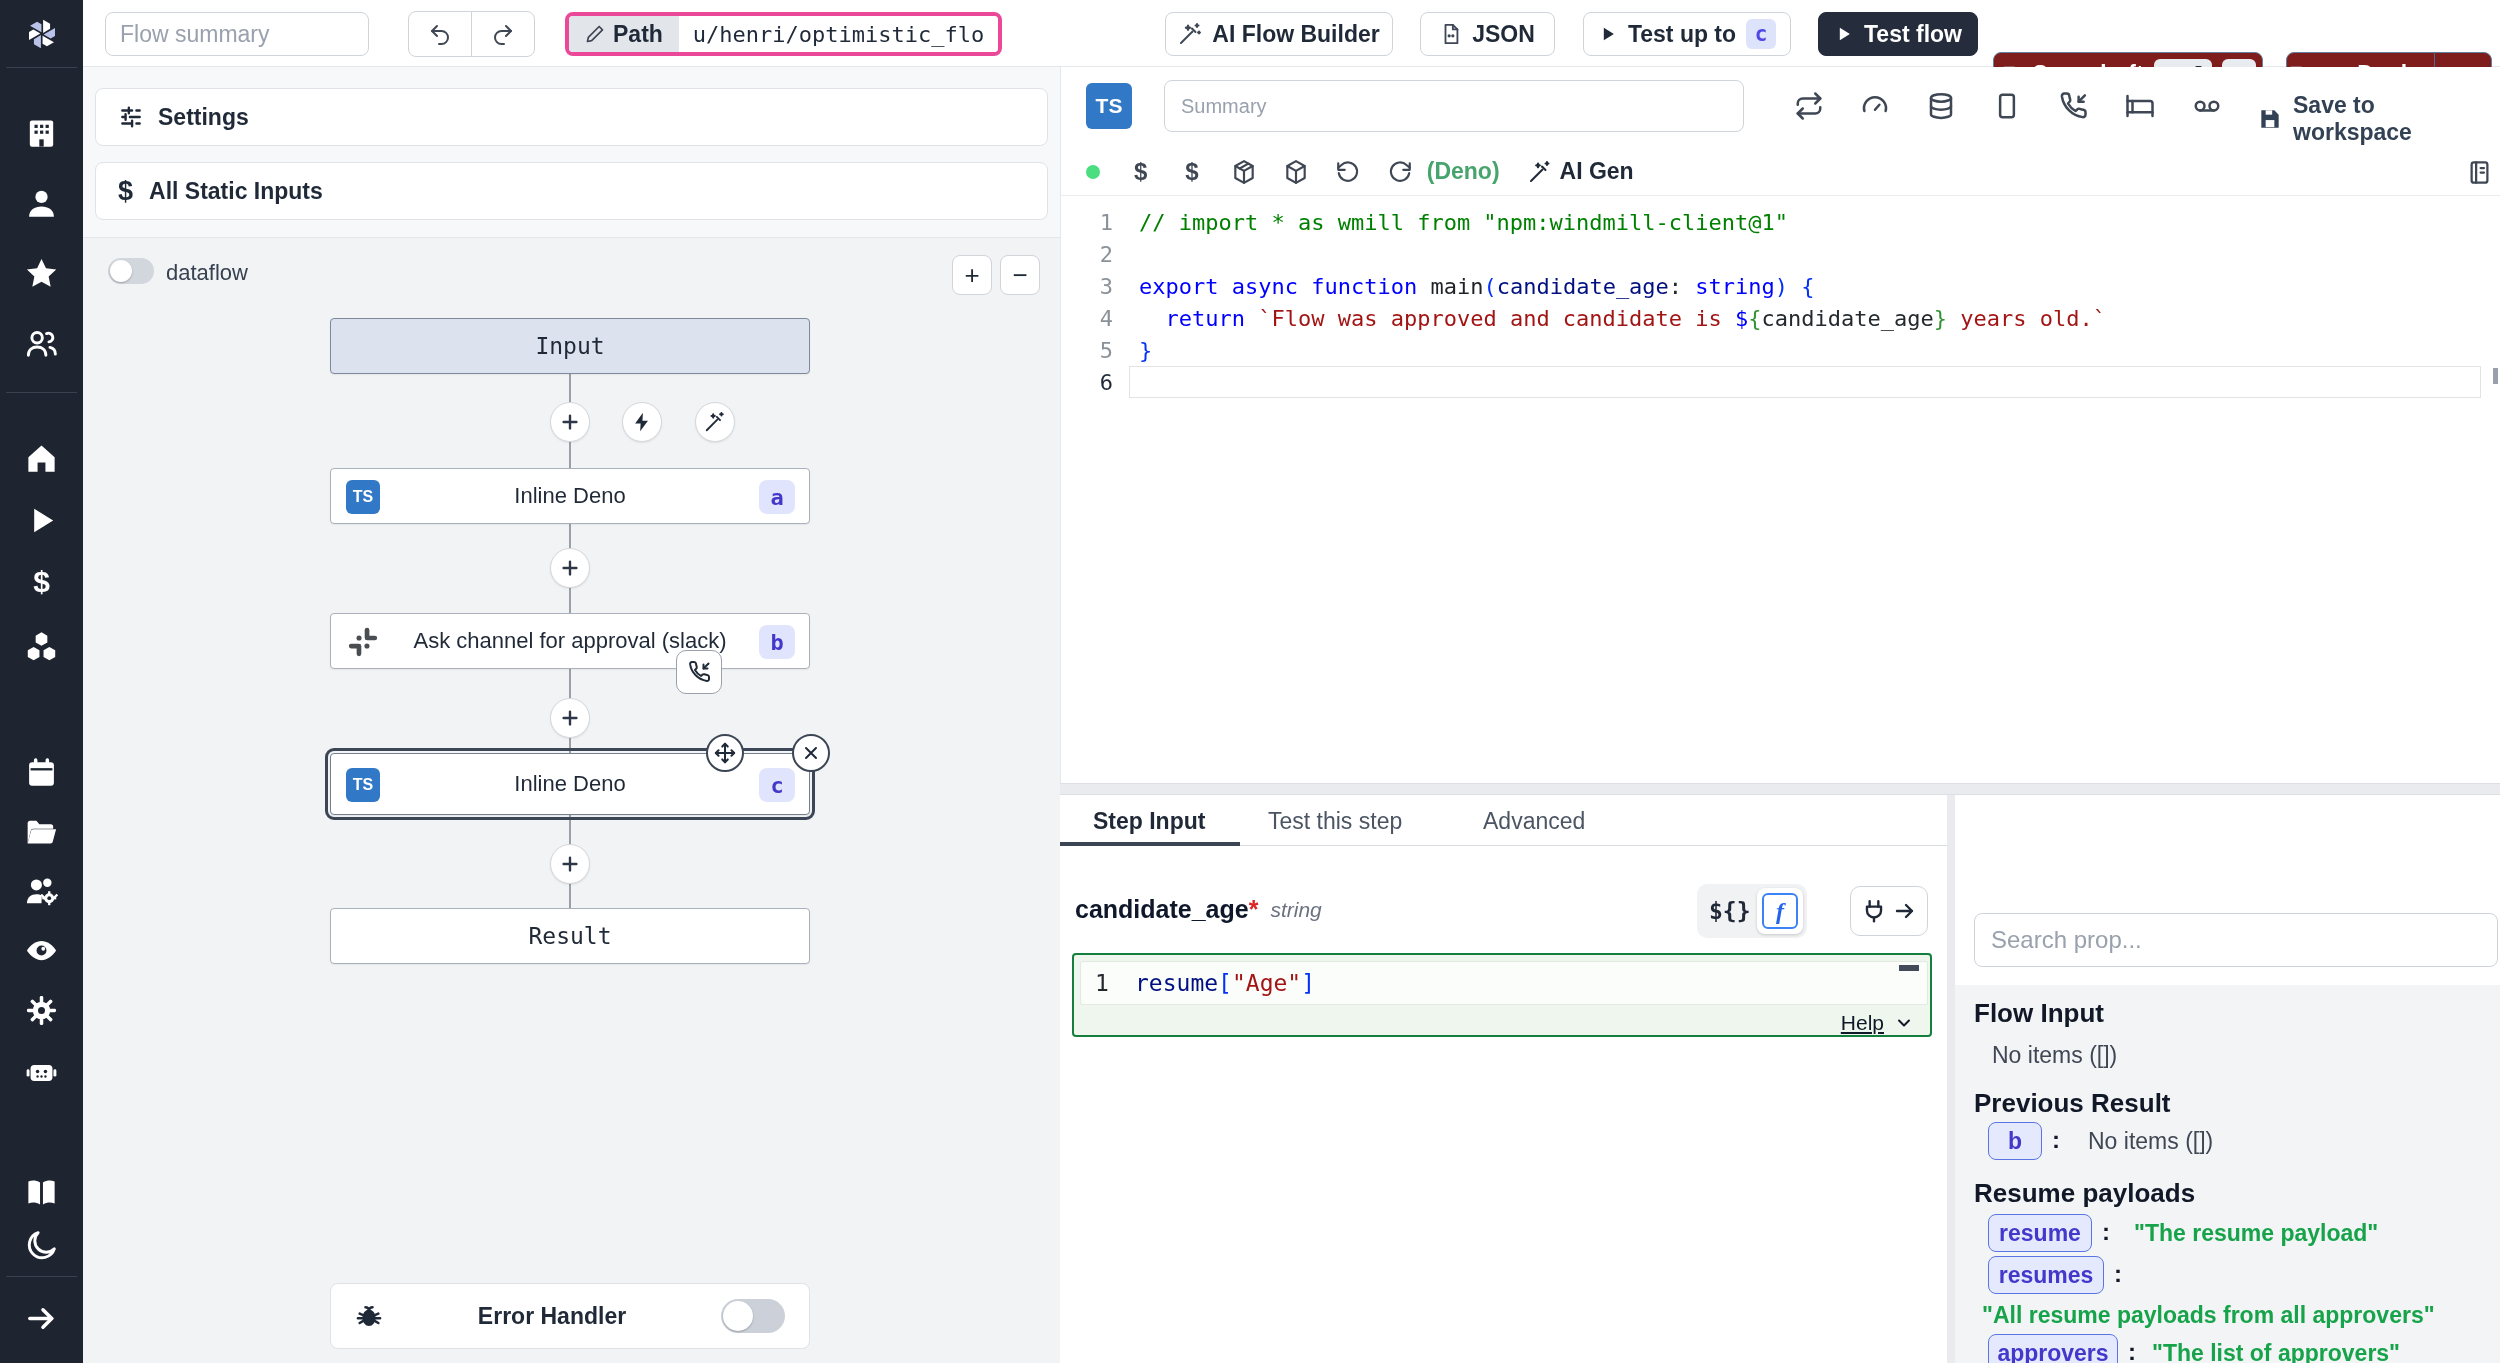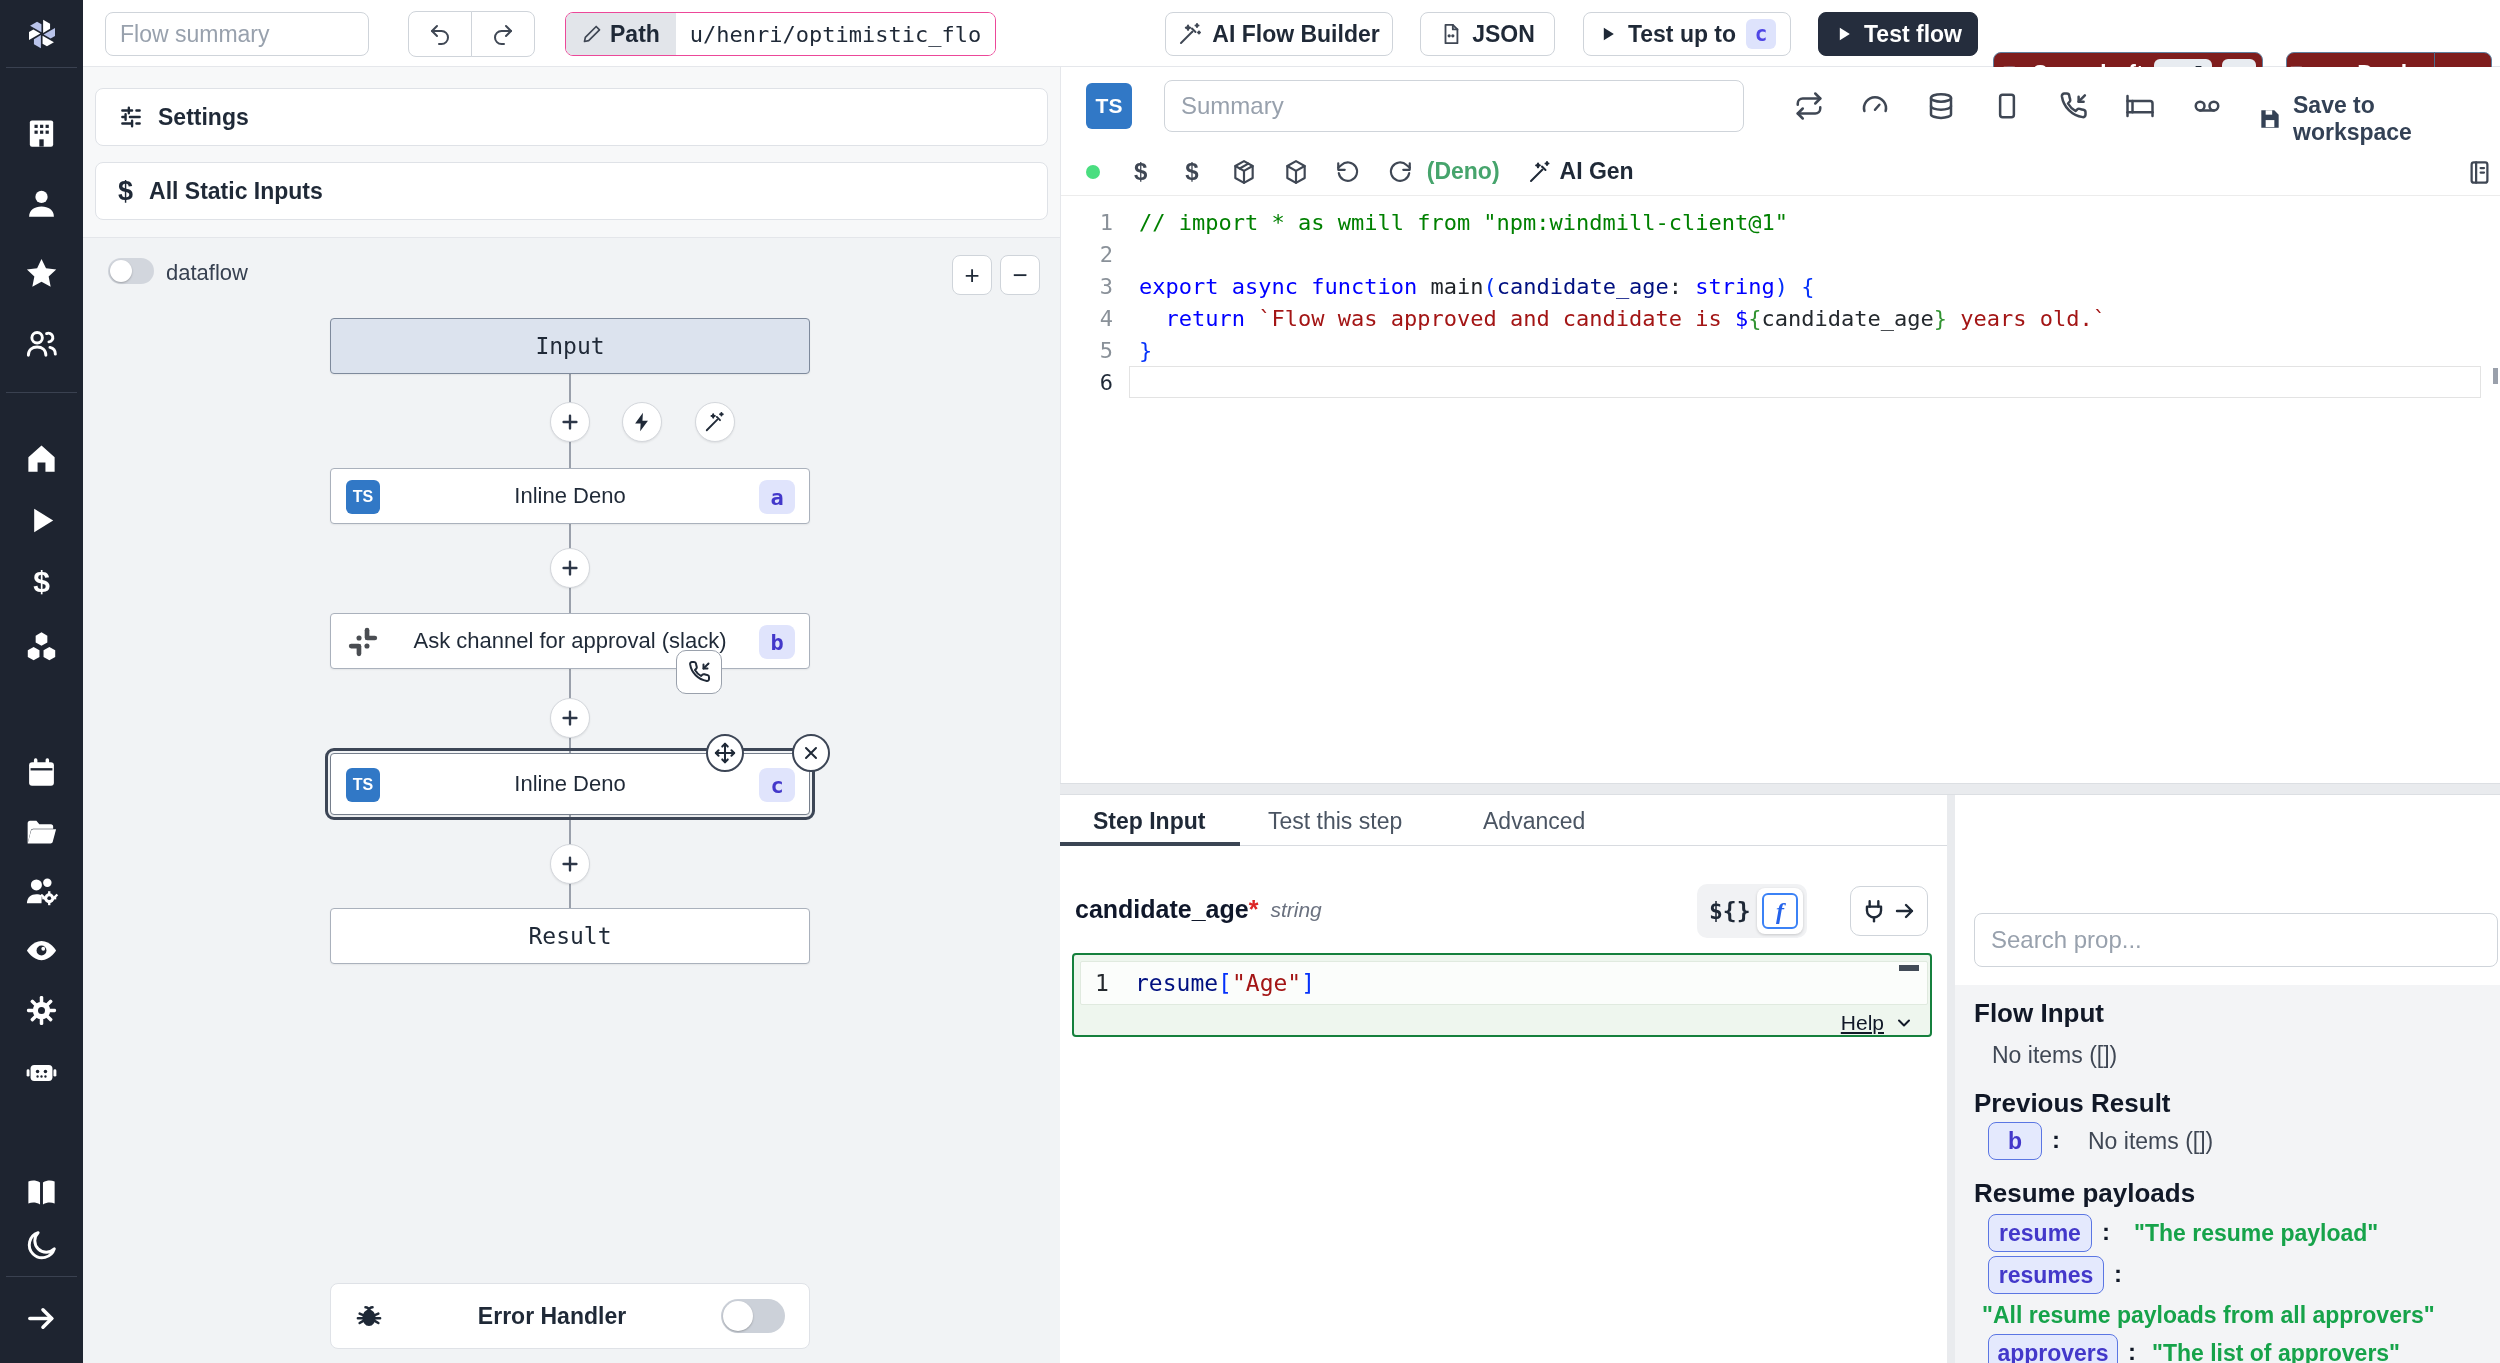--- a/index.html
+++ b/index.html
@@ -230,21 +230,21 @@
         </svg>
     </div>
     <div class="btn" style="width:62px;height:44px;border-radius:0 8px 8px 0;margin-left:-1px;">
       <svg viewBox="0 0 24 24" width="24" height="24" class="ic">
           <path d="M15 14l5-5-5-5"></path>
           <path d="M20 9h-9.5a6.5 6.5 0 0 0 0 13H13"></path>
         </svg>
     </div>
   </div>
 
-  <div class="abs flex" style="left:482px;top:12px;height:44px;border:1px solid #ec4899;border-radius:8px;overflow:hidden;">
+  <div class="abs flex" style="left:482px;top:12px;height:44px;border:4px solid #ec4899;border-radius:8px;overflow:hidden;">
     <div class="flex" style="background:#e2e5ea;height:100%;padding:0 16px;gap:8px;">
       <span>
           <svg viewBox="0 0 24 24" width="20" height="20" class="ic">
             <path d="M17 3l4 4L8 20l-5 1 1-5z"></path>
           </svg>
         </span>
       <span style="font-weight:bold;font-size:23px;">Path</span>
     </div>
     <div class="flex" style="background:#fff;height:100%;padding:0 14px;">
       <span class="mono" style="font-size:22px;color:#1f2937;">u/henri/optimistic_flo</span>
@@ -461,21 +461,21 @@
   </span>
   <span style="font-weight:bold;font-size:23px;color:#1f2937;flex:1;">Error Handler</span>
   <span class="toggle" style="width:64px;height:34px;background:#ccd1d9;position:relative;">
     <span class="knob" style="left:2px;top:2px;width:30px;height:30px;"></span>
   </span>
 </div>
 
 <div class="abs" id="editor">
   <span class="abs tsbadge" style="left:25px;top:16px;width:46px;height:46px;font-size:21px;">TS</span>
   <div class="abs inp flex" style="left:103px;top:13px;width:580px;height:52px;padding-left:16px;">
-    <span class="placeholder" style="font-size:24px;">Summary</span>
+    <span class="placeholder" style="font-size:20px;">Summary</span>
   </div>
 
   <span class="abs" style="left:733px;top:24px;">
       <svg viewBox="0 0 24 24" width="30" height="30" class="ic">
         <path d="M17 2l4 4-4 4"></path>
         <path d="M3 11v-1a4 4 0 0 1 4-4h14"></path>
         <path d="M7 22l-4-4 4-4"></path>
         <path d="M21 13v1a4 4 0 0 1-4 4H3"></path>
       </svg>
     </span>

